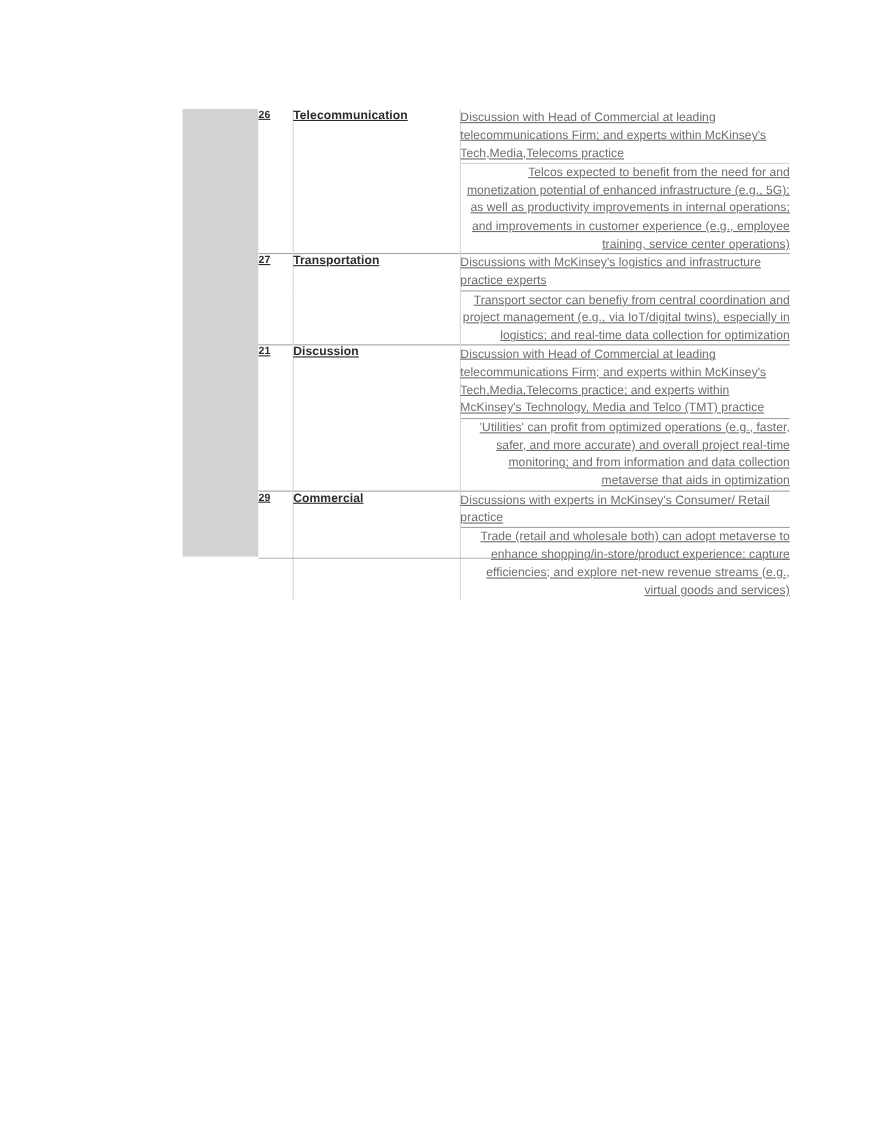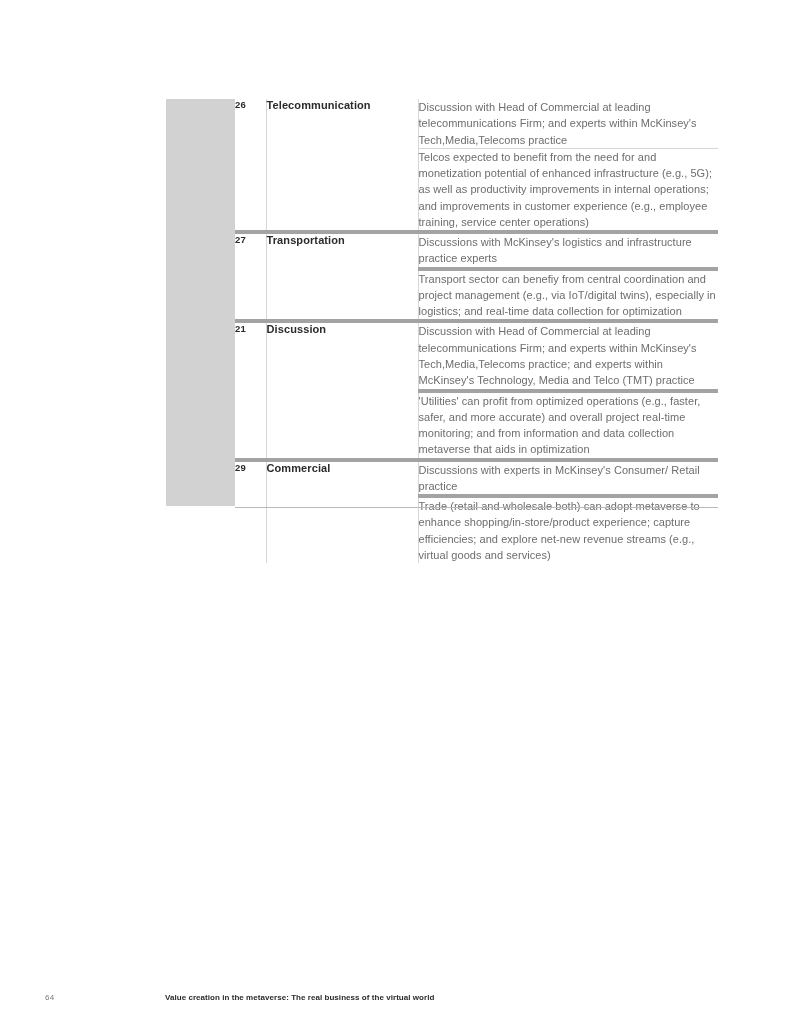--- a/index.html
+++ b/index.html
@@ -41,35 +41,36 @@
     width: 483px;
     border-collapse: collapse;
     table-layout: fixed;
   }
   .exhibit-table col.c-num   { width: 31px; }
   .exhibit-table col.c-name  { width: 152px; }
   .exhibit-table col.c-desc  { width: 300px; }
 
   
   .row-group + .row-group > tr > td {
-    border-top: 4px solid #a3a3a3;
+    border-top: 1px solid #a3a3a3;
   }
   .table-end {
     position: absolute;
     left: 235px;
     top: 507px;
     width: 483px;
     height: 1px;
     background: #b9b9b9;
   }
 
   .exhibit-table td {
     vertical-align: top;
     padding: 0;
     background: #ffffff;
+    text-decoration: underline;
   }
 
   .cell-num {
     font-size: 9.5px;
     font-weight: bold;
     color: #2b2b2b;
     padding: 8px 0 10px 8px;
     letter-spacing: 0.1px;
   }
   .cell-name {
@@ -84,20 +85,21 @@
     font-size: 11px;
     color: #6d6d6d;
     line-height: 1.48;
     padding: 7px 8px 8px 9px;
     border-left: 1px solid #d6d6d6;
     letter-spacing: 0.05px;
   }
   
   .desc-row-second .cell-desc {
     border-top: 1px solid #d6d6d6;
+    text-align: right;
   }
 
   
   .footer {
     position: absolute;
     left: 0;
     top: 993px;
     width: 800px;
     height: 20px;
   }
@@ -170,18 +172,14 @@
           <td class="cell-desc">Discussions with experts in McKinsey's Consumer/ Retail practice</td>
         </tr>
         <tr class="desc-row-second">
           <td class="cell-desc">Trade (retail and wholesale both) can adopt metaverse to enhance shopping/in-store/product experience; capture efficiencies; and explore net-new revenue streams (e.g., virtual goods and services)</td>
         </tr>
       </tbody>
     </table>
 
   <div class="table-end"></div>
 
-  <div class="footer">
-    <div class="footer-page-number">64</div>
-    <div class="footer-title">Value creation in the metaverse: The real business of the virtual world</div>
-  </div>
 
 </div>
 
 </body></html>

